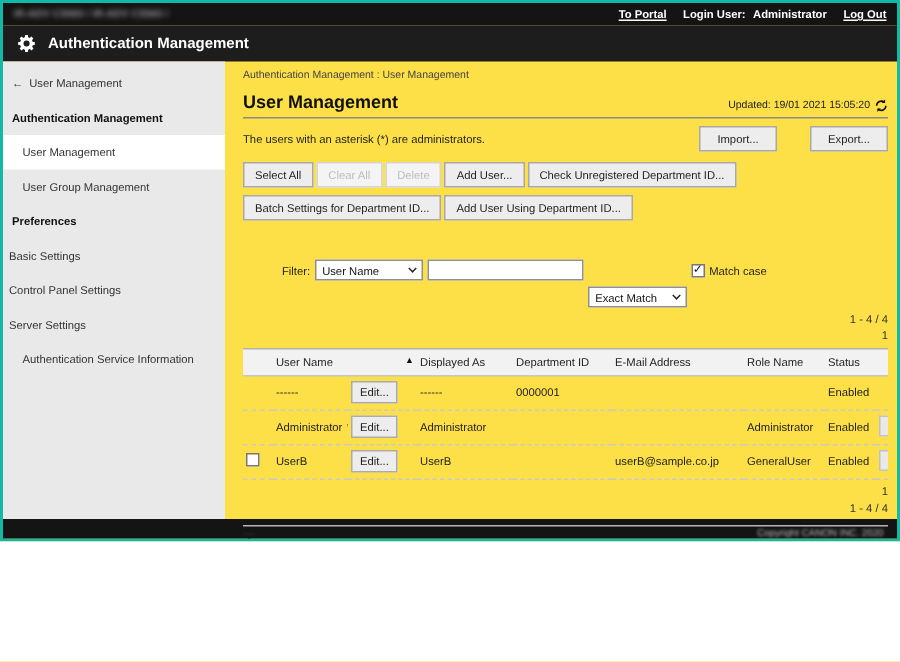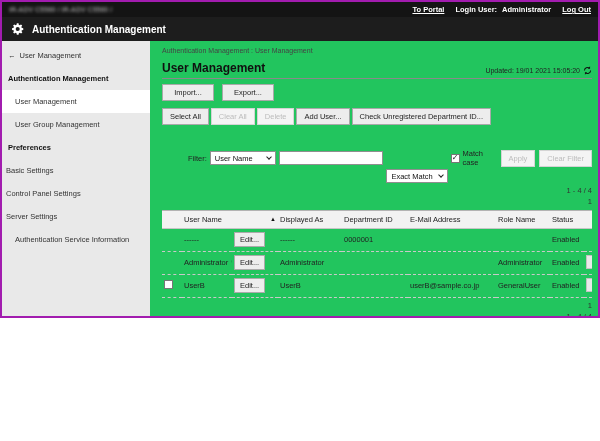--- a/index.html
+++ b/index.html
@@ -1,17 +1,17 @@
 <!DOCTYPE html>
 <html><head>
 <meta charset="utf-8">
 <style>
   * { margin:0; padding:0; box-sizing:border-box; }
   body { font-family:"Liberation Sans", sans-serif; background:#fff; }
-  .frame { width:600px; height:318px; border:2px solid #a21caf; background:#22c55e; position:relative; overflow:hidden; }
+  .frame { width:600px; height:361px; border:2px solid #14b8a6; background:#fde047; position:relative; overflow:hidden; }
 
   
   .topbar { height:15px; background:#141414; display:flex; align-items:center; justify-content:space-between; padding:0 7px; }
   .device-text { color:#8d8d8d; font-size:7px; font-weight:bold; filter:blur(1.6px); white-space:nowrap; }
   .topbar-right { display:flex; align-items:center; gap:11px; }
   .topbar-link { color:#fff; font-size:7.5px; font-weight:bold; text-decoration:underline; cursor:pointer; }
   .topbar-static { color:#fff; font-size:7.5px; font-weight:bold; }
   .login-user { display:flex; gap:5px; }
 
   
@@ -34,21 +34,21 @@
   .title-row { display:flex; justify-content:space-between; align-items:flex-end; border-bottom:1px solid #8a8a8a; padding-bottom:3px; }
   .page-title { font-size:12px; font-weight:bold; color:#101010; }
   .updated { display:flex; align-items:center; gap:3px; font-size:7px; color:#222; }
 
   .note-row { display:flex; justify-content:space-between; align-items:center; margin-top:5px; }
   .note { font-size:7.5px; color:#222; }
 
   .btn { display:inline-block; background:#ededed; border:1px solid #a9a9a9; padding:3px 7px; font-size:7.5px; color:#1e1e1e; text-align:center; cursor:pointer; white-space:nowrap; }
   .btn.disabled { color:#bcbcbc; border-color:#d4d4d4; background:#f4f4f4; cursor:default; }
   .btn.wide { min-width:52px; }
-  .io-btns { display:flex; gap:8px; }
+  .io-btns { display:flex; gap:22px; }
 
   .actions { margin-top:7px; }
   .actions .btn { margin-right:2px; margin-bottom:5px; }
 
   .filter-row { display:flex; align-items:center; gap:3px; margin:3px 0 0 26px; }
   .filter-label { font-size:7.5px; }
   .selbox { display:inline-flex; align-items:center; justify-content:space-between; border:1px solid #8f8f8f; background:#fff; height:14px; padding:0 4px; font-size:7.5px; color:#111; cursor:pointer; }
   .chev { width:4px; height:4px; border-right:1.2px solid #222; border-bottom:1.2px solid #222; transform:rotate(45deg); margin-left:4px; margin-top:-2px; }
   .filter-input { border:1px solid #8f8f8f; height:14px; width:104px; background:#fff; font-size:7.5px; padding:0 3px; font-family:"Liberation Sans",sans-serif; }
   .cb { display:inline-flex; width:9px; height:9px; border:1px solid #777; background:#fff; align-items:center; justify-content:center; font-size:8px; line-height:1; cursor:pointer; flex-shrink:0; }
@@ -130,47 +130,45 @@
               <path d="M2.5 8a5.5 5.5 0 0 1 9.2-4" fill="none" stroke="#111" stroke-width="1.8"></path>
               <path d="M12.6 0.6v4.2h-4.2z" fill="#111"></path>
               <path d="M13.5 8a5.5 5.5 0 0 1-9.2 4" fill="none" stroke="#111" stroke-width="1.8"></path>
               <path d="M3.4 15.4v-4.2h4.2z" fill="#111"></path>
             </svg>
           </span>
         </span>
       </div>
 
       <div class="note-row">
+        <span class="note">The users with an asterisk (*) are administrators.</span>
         <span class="io-btns">
           <span class="btn wide">Import...</span>
           <span class="btn wide">Export...</span>
         </span>
       </div>
 
       <div class="actions">
         <div id="actions-row1"><span class="btn">Select All</span><span class="btn disabled">Clear All</span><span class="btn disabled">Delete</span><span class="btn">Add User...</span><span class="btn">Check Unregistered Department ID...</span></div>
+        <div id="actions-row2"><span class="btn">Batch Settings for Department ID...</span><span class="btn">Add User Using Department ID...</span></div>
       </div>
 
       <div class="filter-row">
         <span class="filter-label">Filter:</span>
         <span class="selbox" style="width:72px;">
           <span>User Name</span>
           <span class="chev"></span>
         </span>
         <input class="filter-input" value="" style="">
         <span class="selbox" style="width:66px;margin-top:36px;">
           <span>Exact Match</span>
           <span class="chev"></span>
         </span>
         <span class="cb" id="match-case-cb">✓</span>
         <span>Match case</span>
-        <span class="filter-apply-group">
-          <span class="btn disabled">Apply</span>
-          <span class="btn disabled">Clear Filter</span>
-        </span>
       </div>
 
       <div class="pag" style="width:430px;">
         <div>1 - 4 / 4</div>
         <div>1</div>
       </div>
 
       <table class="users">
         <colgroup>
           <col style="width:20px;">

